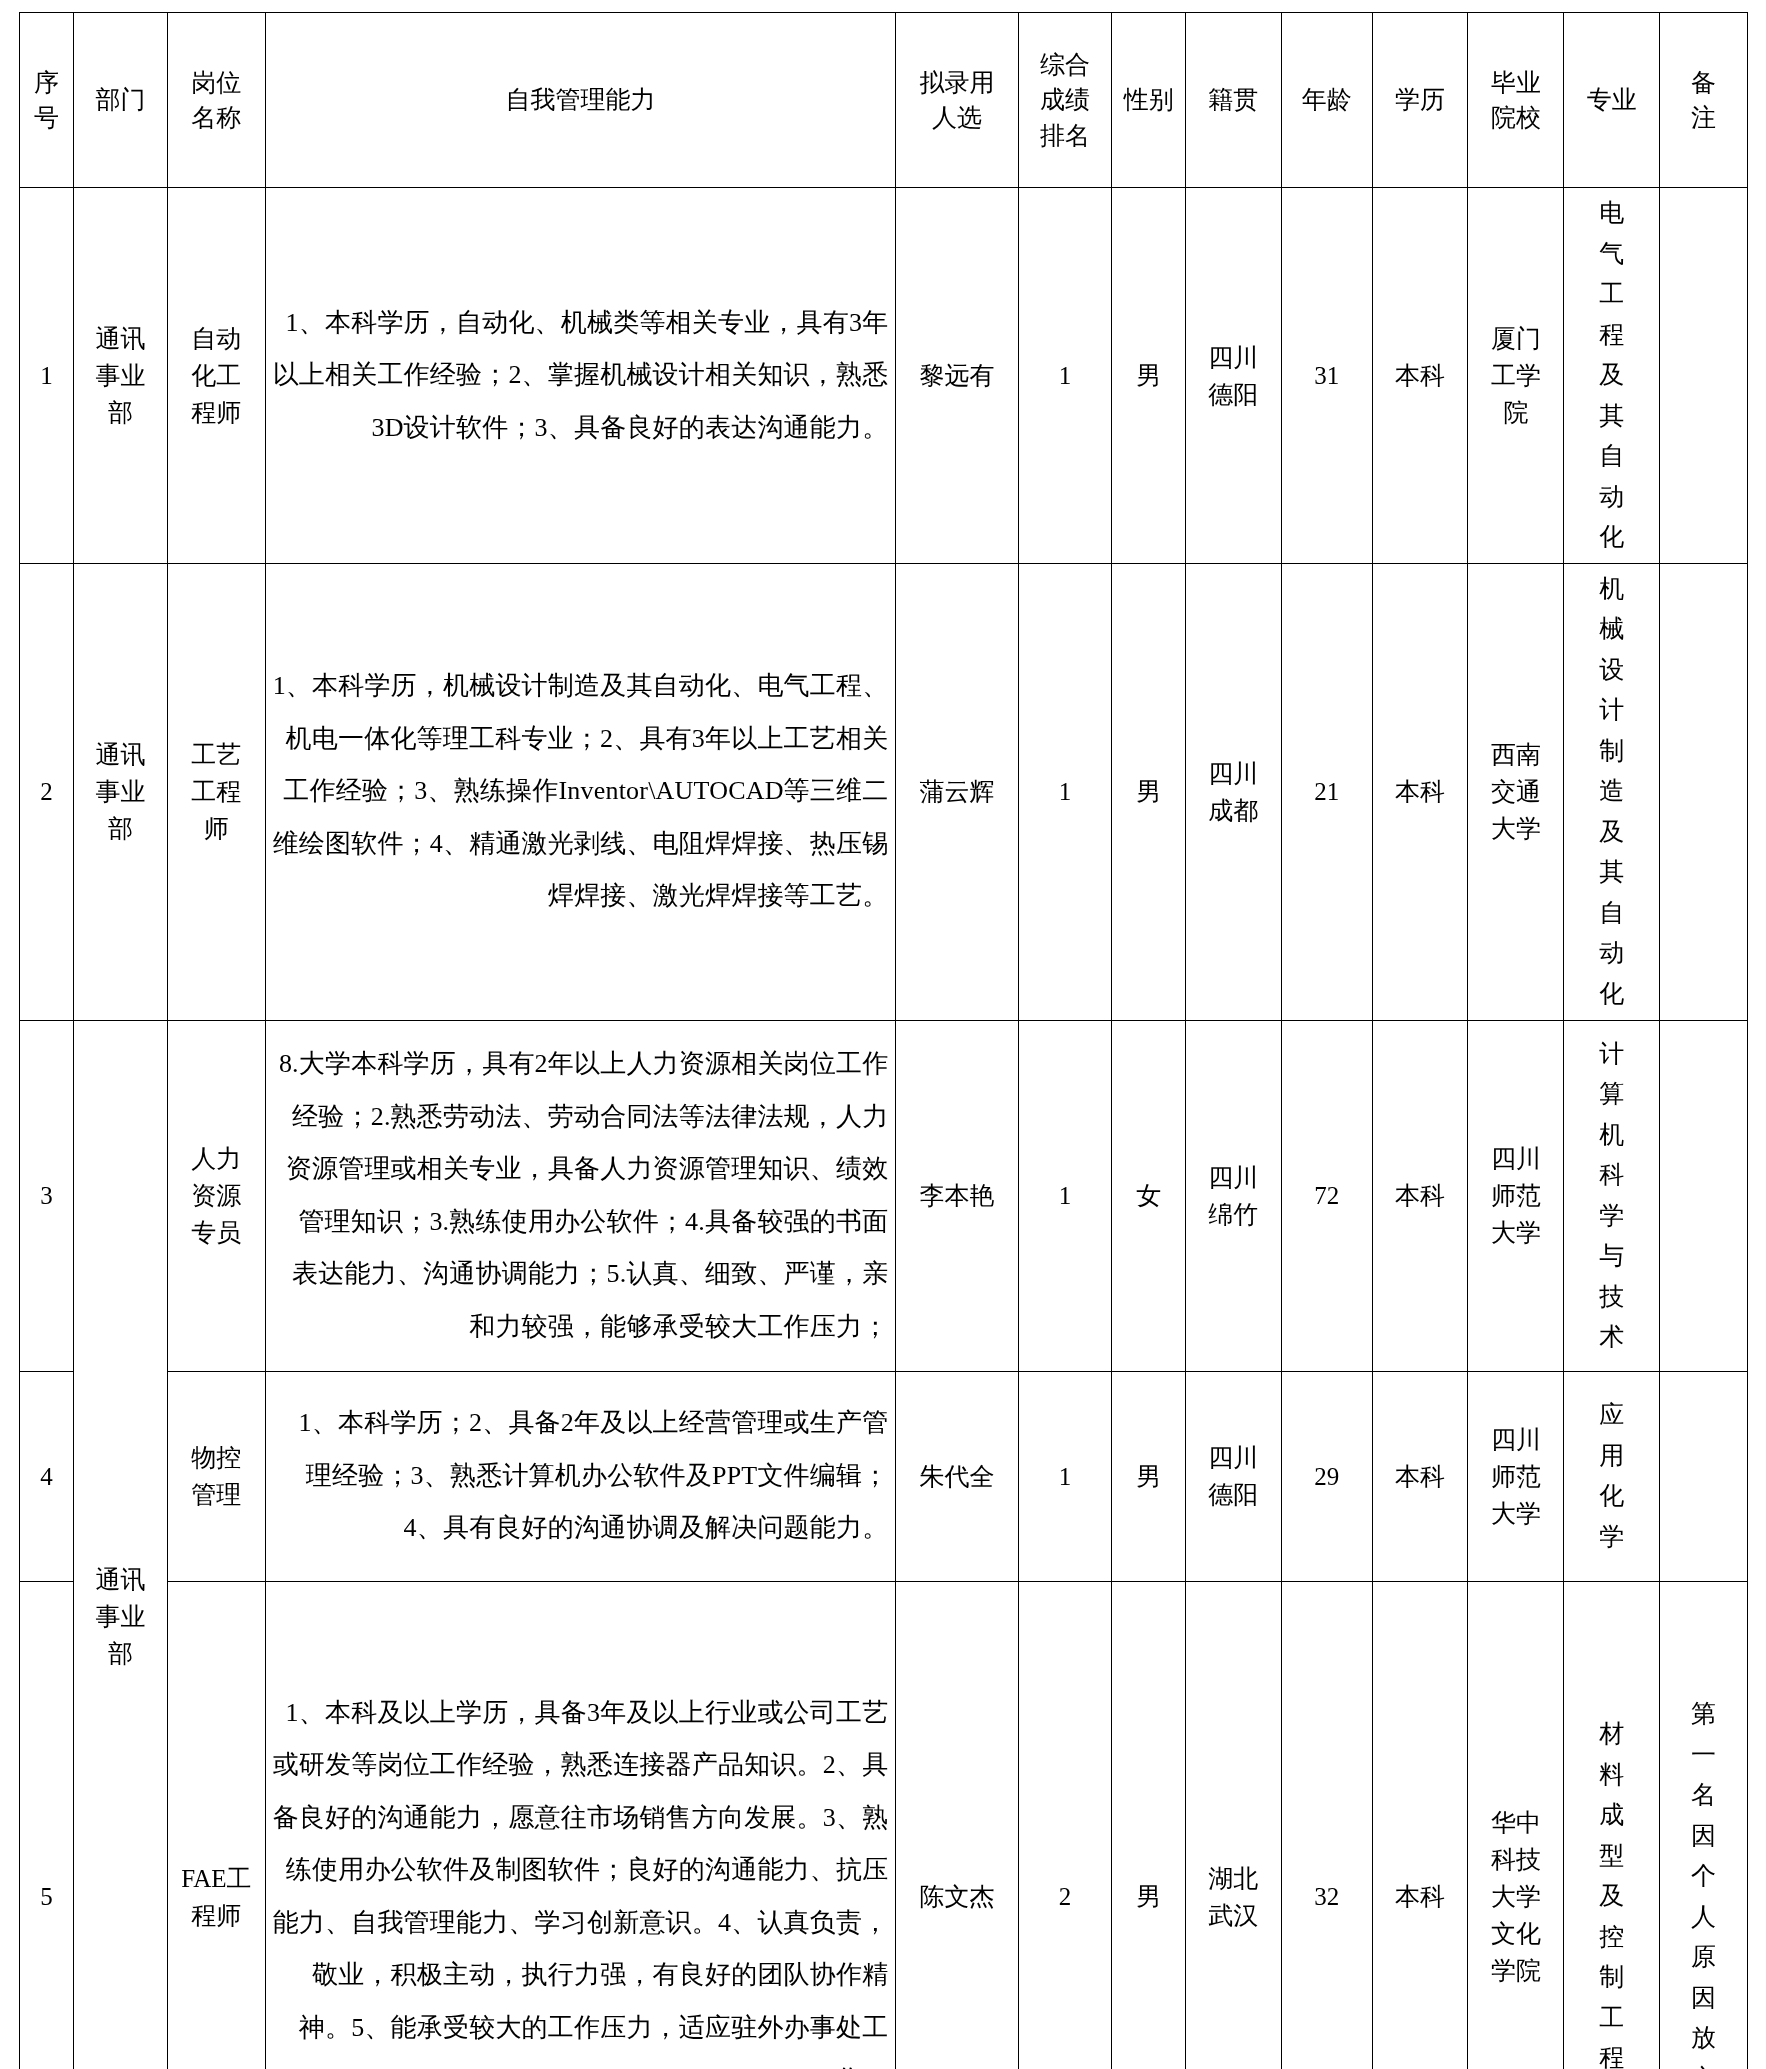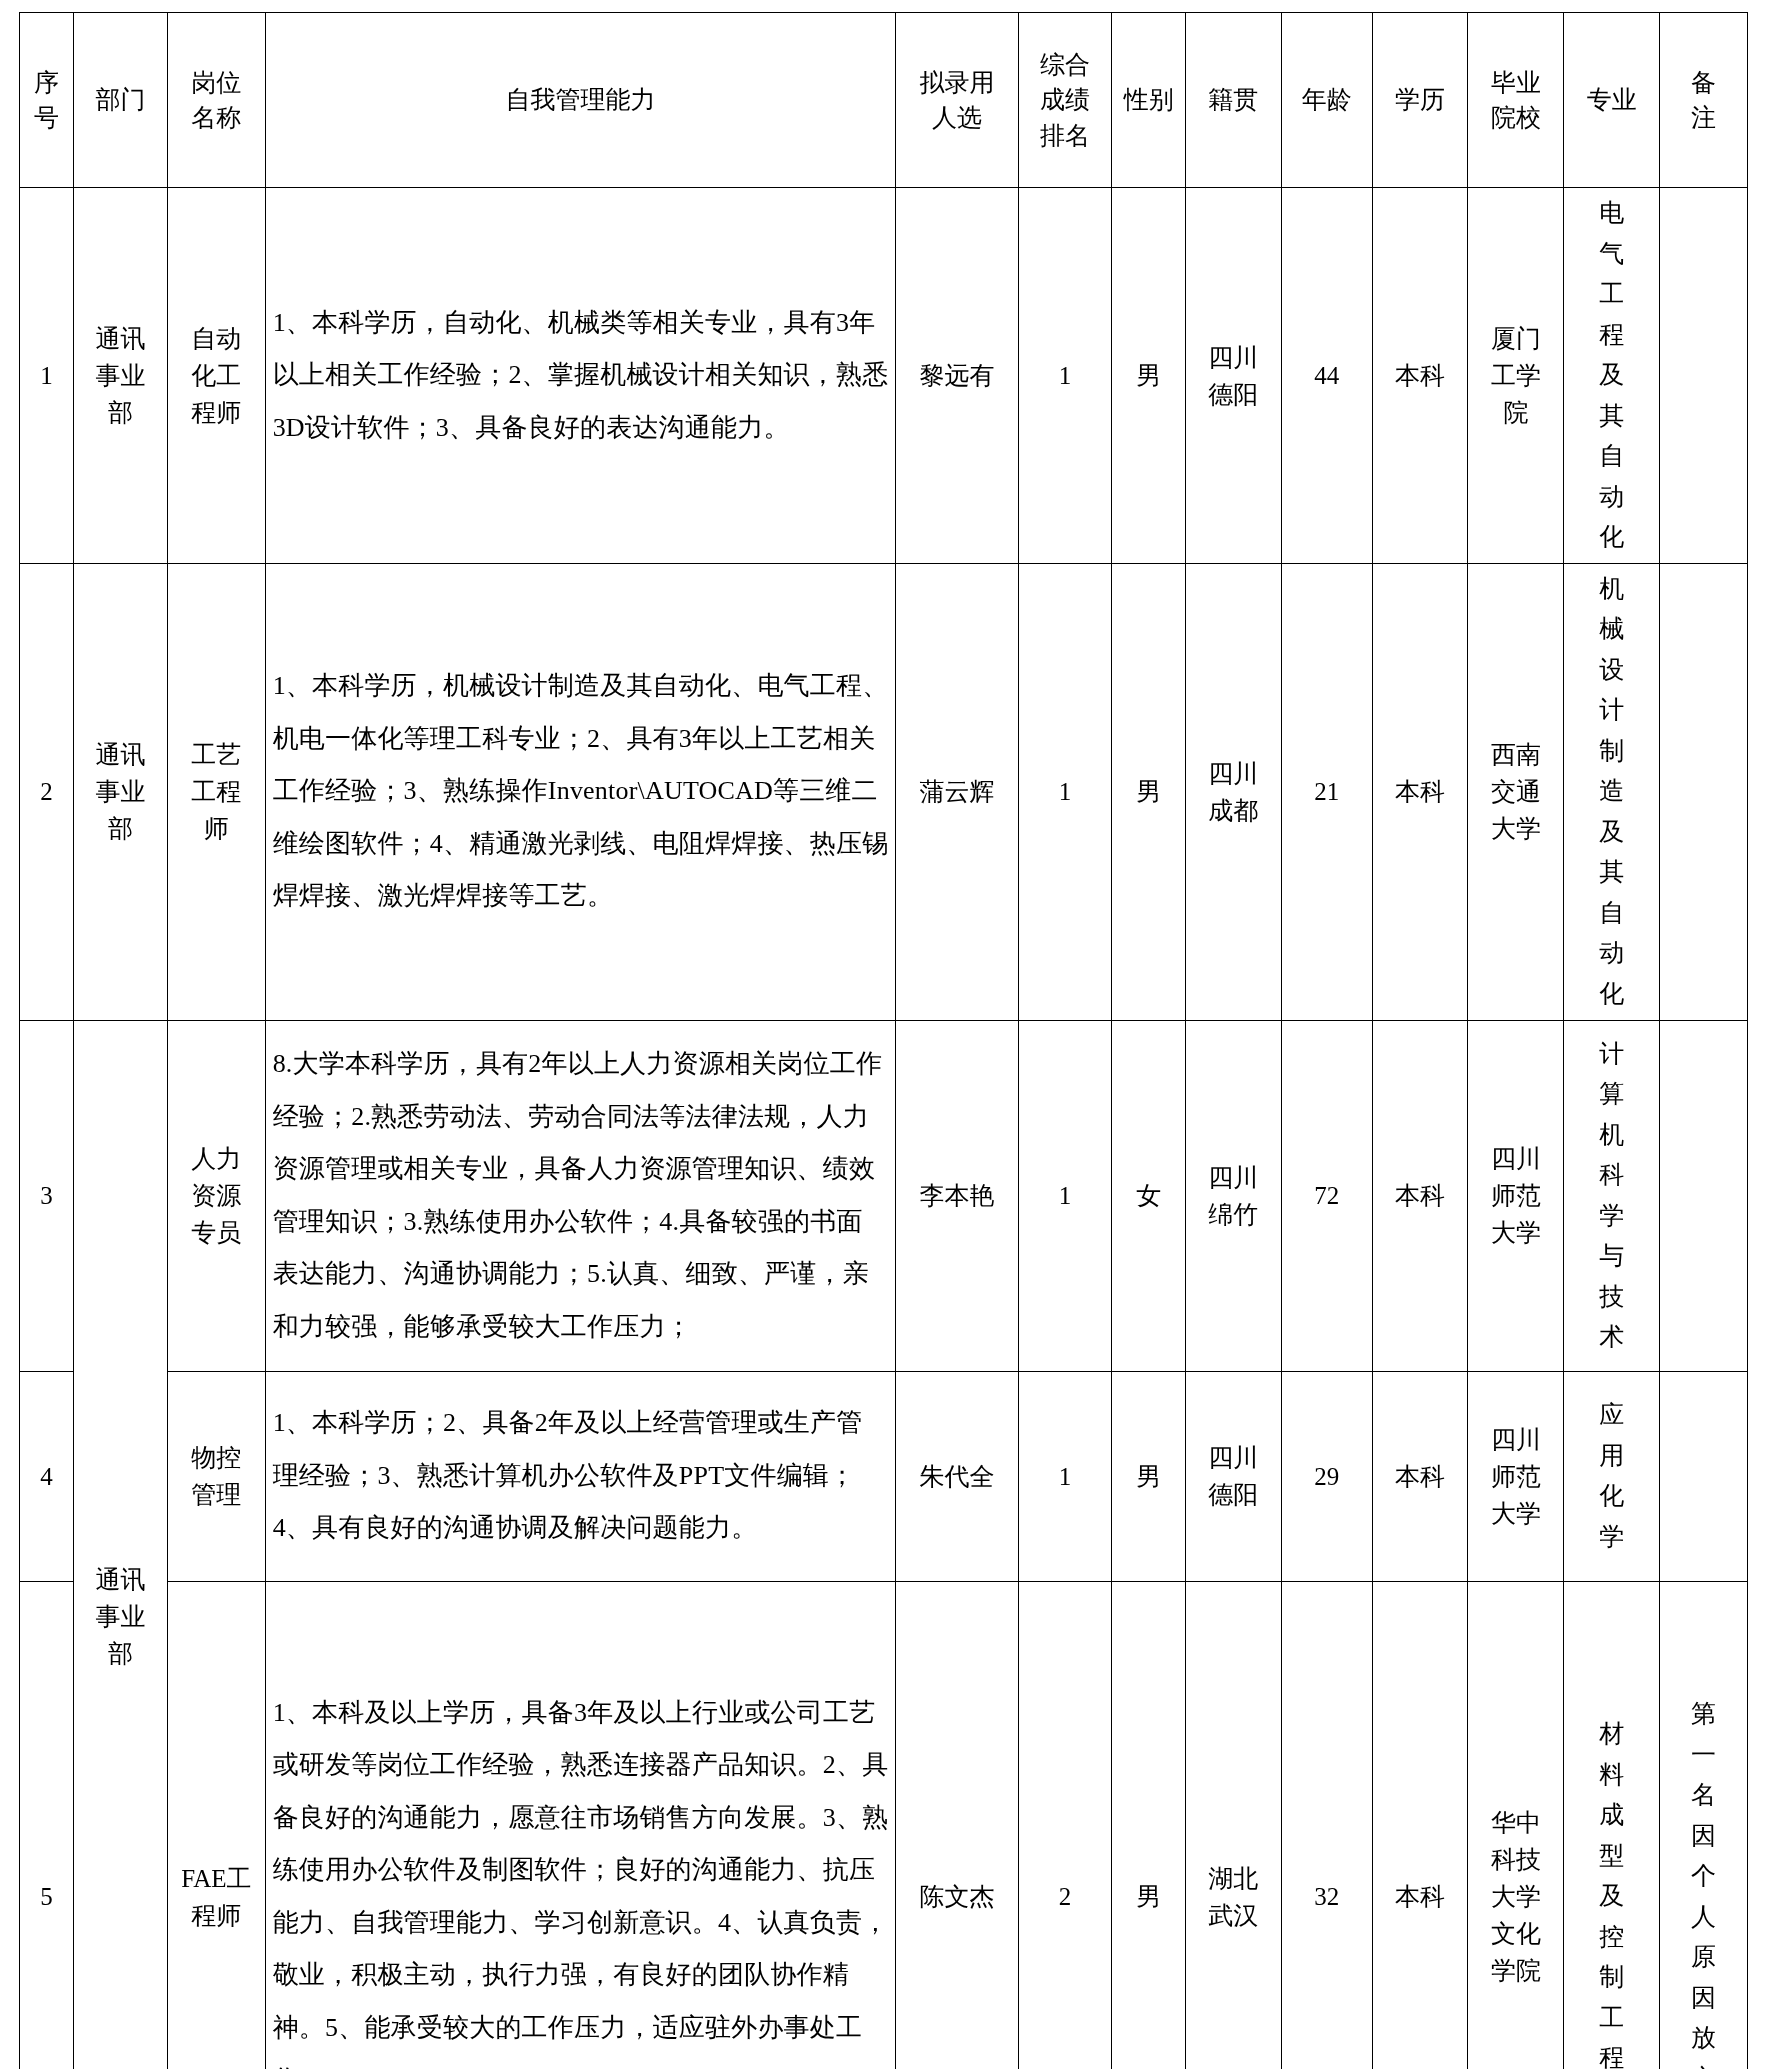--- a/index.html
+++ b/index.html
@@ -65,21 +65,21 @@
   
   td.center {
     text-align: center;
     font-size: 25px;
     line-height: 1.48;
   }
   td.center .stack { display: block; }
   td.center .stack span { display: block; }
 
   td.req {
-    text-align: left;
+    text-align: right;
     font-size: 26px;
     line-height: 2.02;
     letter-spacing: 0.2px;
     padding: 8.6px 12px 8.6px 8.6px;
   }
 
   
   td.vert .vstack {
     display: block;
     text-align: center;
@@ -208,21 +208,21 @@
         <td class="req">1、本科学历，自动化、机械类等相关专业，具有3年以上相关工作经验；2、掌握机械设计相关知识，熟悉3D设计软件；3、具备良好的表达沟通能力。</td>
         <td class="center nowrapcell">黎远有</td>
         <td class="center">1</td>
         <td class="center">男</td>
         <td class="center">
           <span class="stack">
               <span>四川</span>
               <span>德阳</span>
             </span>
         </td>
-        <td class="center">44</td>
+        <td class="center">31</td>
         <td class="center">本科</td>
         <td class="center">
           <span class="stack">
               <span>厦门</span>
               <span>工学</span>
               <span>院</span>
             </span>
         </td>
         <td class="center vert">
           <span class="vstack">

